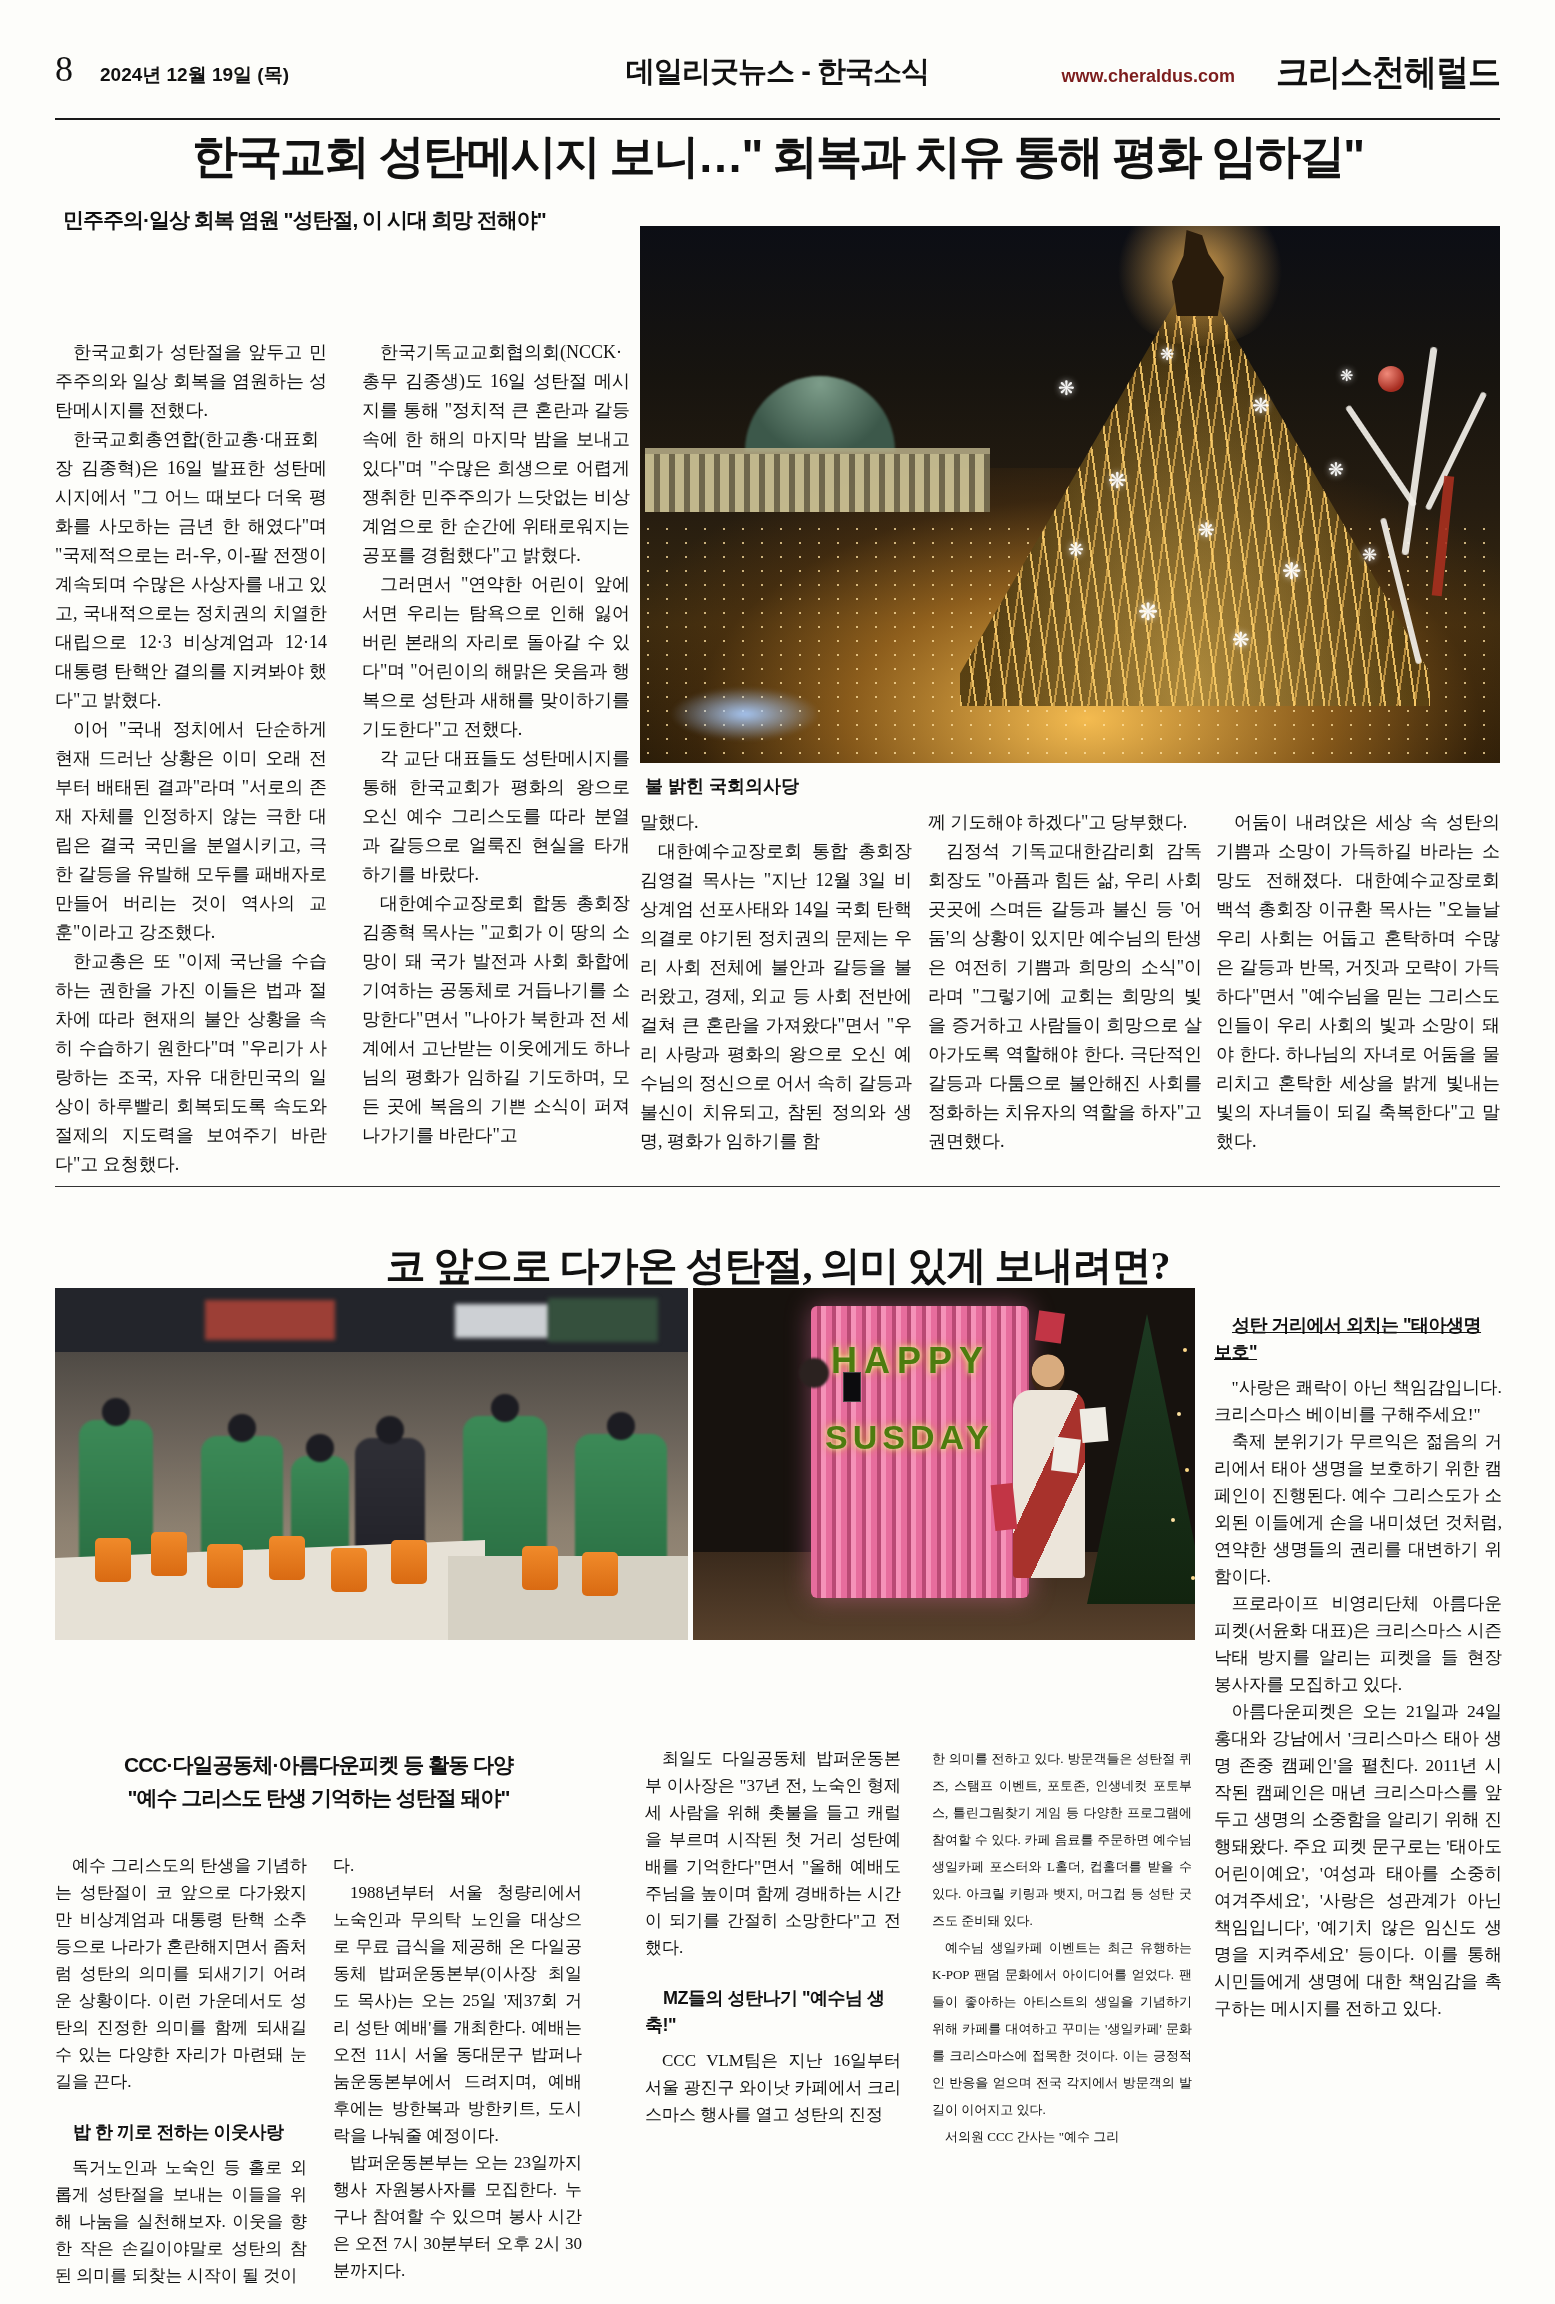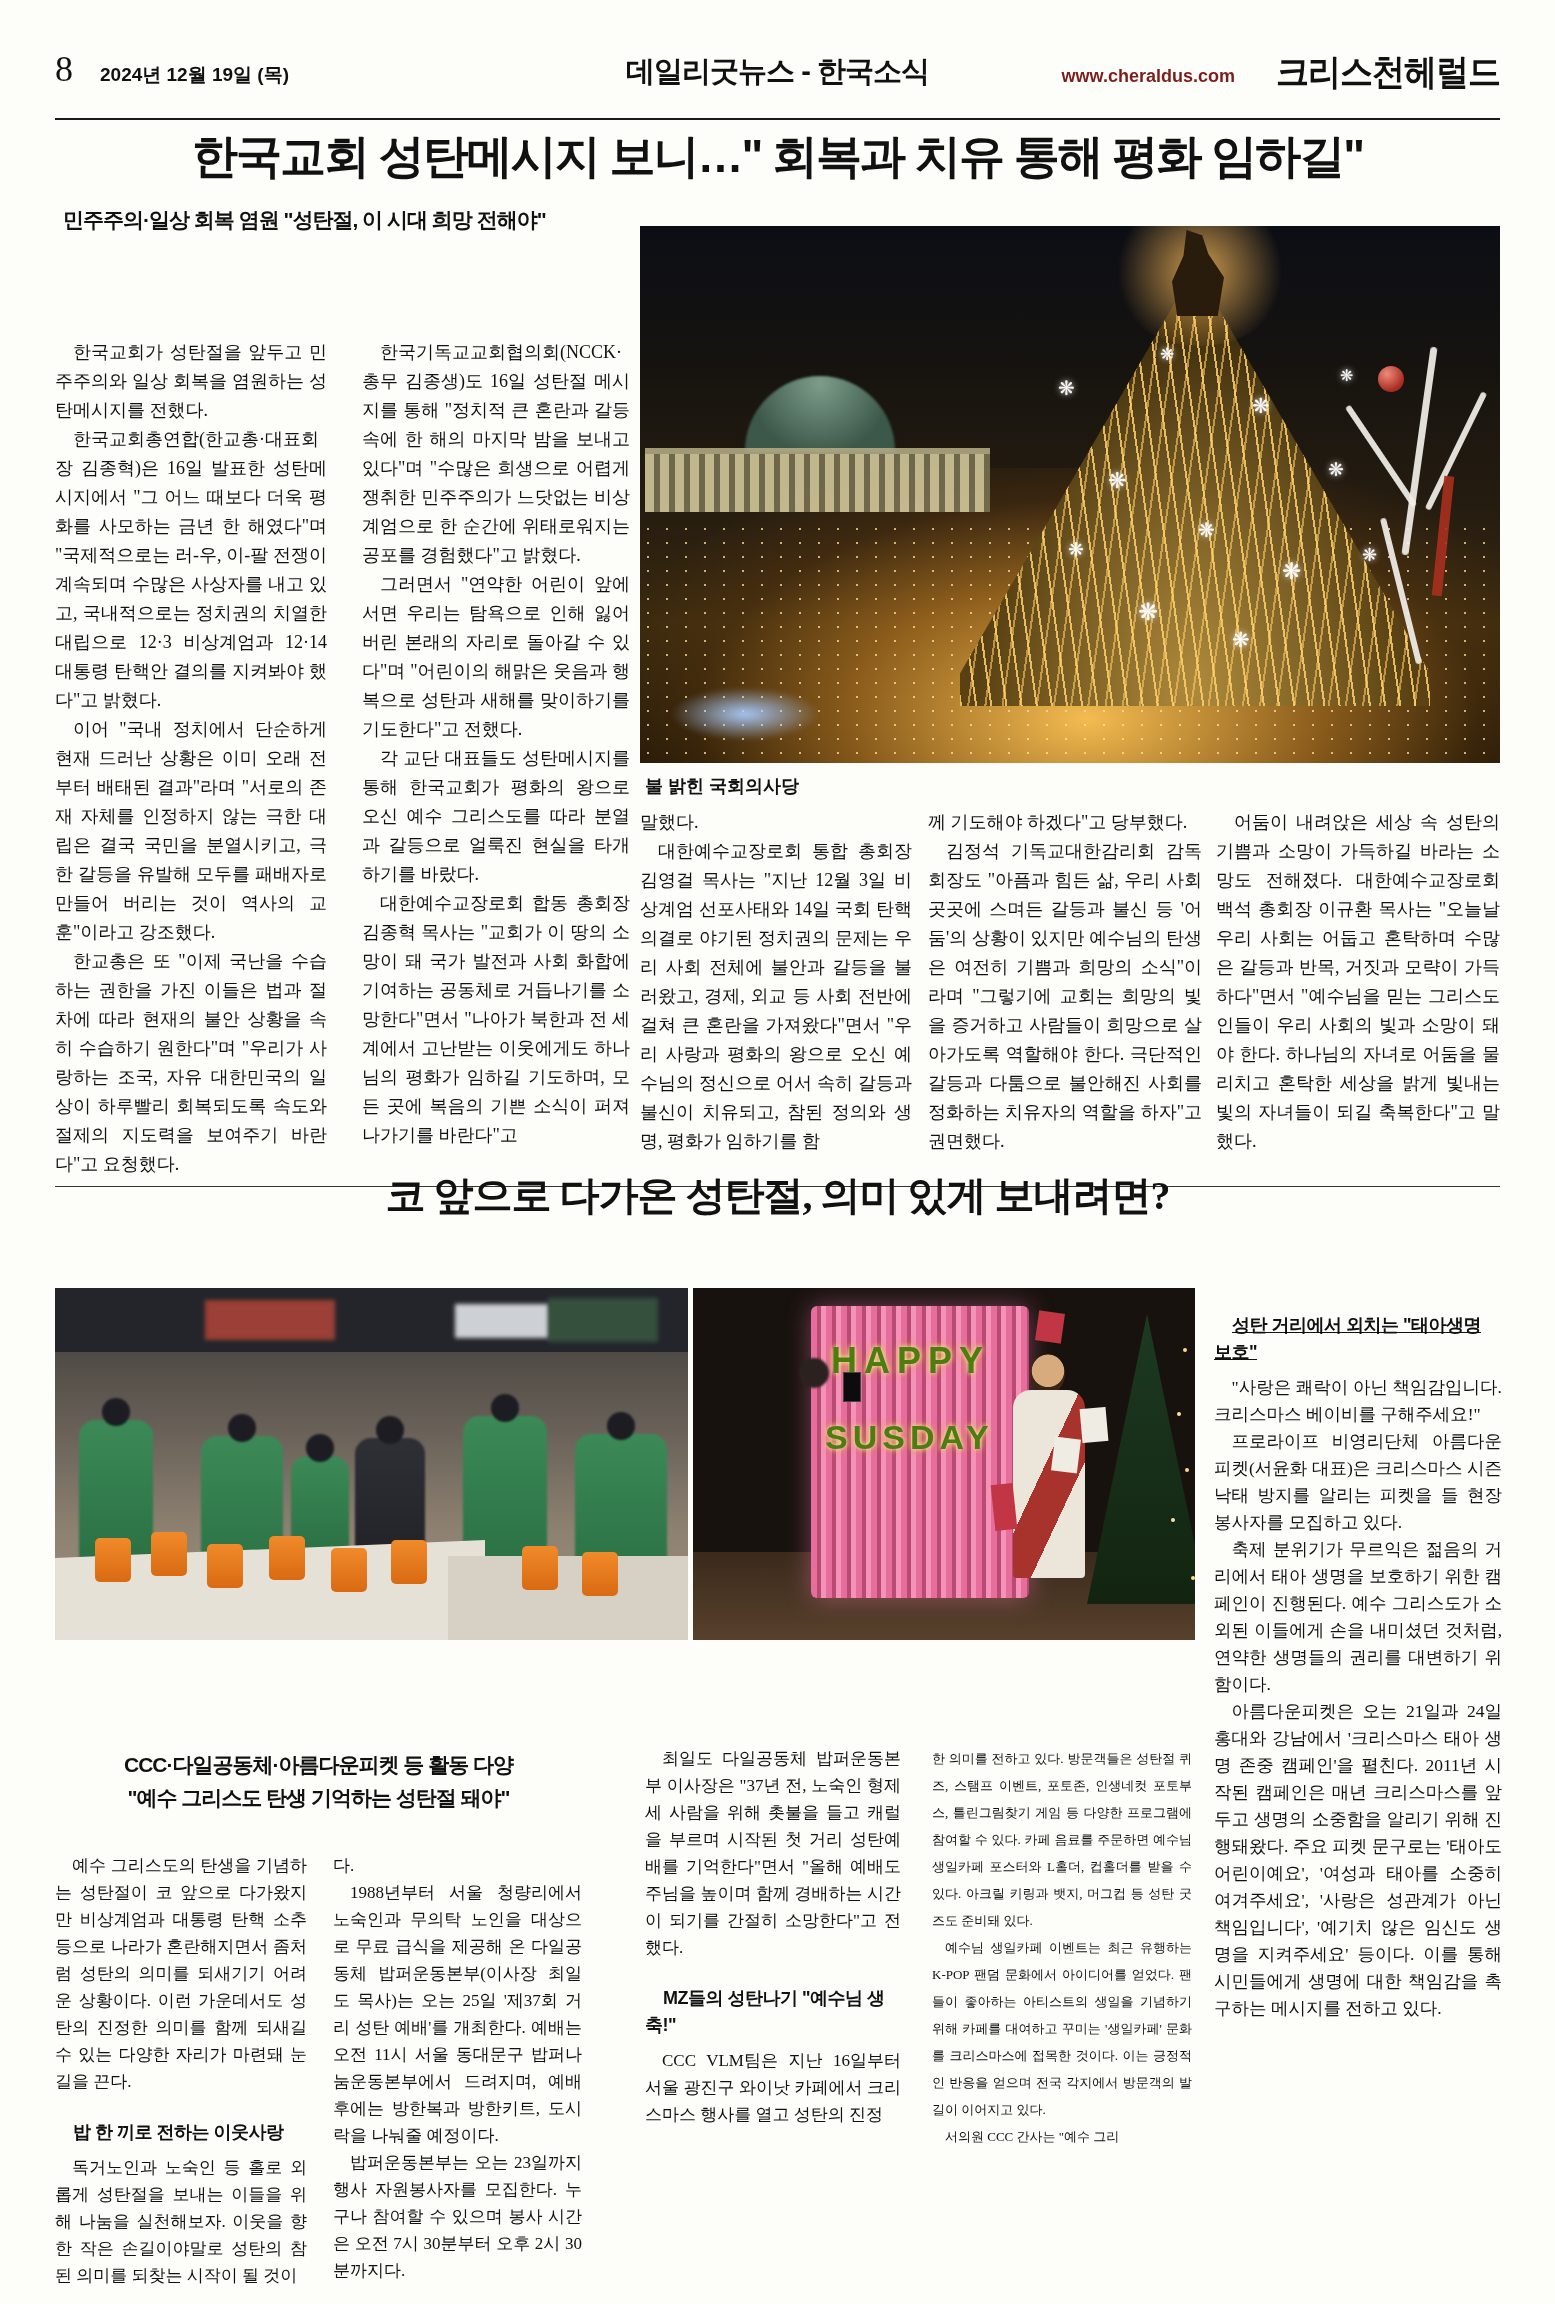--- a/index.html
+++ b/index.html
@@ -71,21 +71,21 @@
   .p1-redball{position:absolute;right:96px;top:140px;width:26px;height:26px;border-radius:50%;
       background:radial-gradient(circle at 35% 30%,#f08a7a,#b club 0,#a62c20 70%);
       background:radial-gradient(circle at 35% 30%,#f08a7a,#a62c20 70%);}
   .p1-ribbon{position:absolute;right:52px;top:250px;width:10px;height:120px;background:#a8301f;opacity:.9;transform:rotate(6deg);}
   .p1-bluelights{position:absolute;left:30px;bottom:22px;width:150px;height:54px;border-radius:50%;
       background:radial-gradient(ellipse,rgba(170,205,255,.95),transparent 70%);filter:blur(2px);}
   .caption1{position:absolute;left:645px;top:774px;font-size:18px;font-weight:600;
       font-family:"Liberation Sans","DejaVu Sans",sans-serif;}
 
   
-  .h2{position:absolute;left:55px;right:55px;top:1168px;text-align:center;
+  .h2{position:absolute;left:55px;right:55px;top:1238px;text-align:center;
       font-size:40px;font-weight:700;letter-spacing:-1px;}
   .photo2{position:absolute;left:55px;top:1288px;width:633px;height:352px;overflow:hidden;
       background:linear-gradient(180deg,#303236 0%,#514c46 20%,#6b635a 42%,#8c8070 68%,#a29380 100%);}
   .p2-banner{position:absolute;left:0;top:0;width:100%;height:64px;background:#23252b;}
   .p2-redpatch{position:absolute;left:150px;top:12px;width:130px;height:40px;background:#9c3f36;filter:blur(2px);}
   .p2-whitepatch{position:absolute;left:400px;top:16px;width:95px;height:34px;background:#cdd0d4;filter:blur(2px);}
   .p2-greenpatch{position:absolute;right:30px;top:10px;width:110px;height:44px;background:#35503d;filter:blur(2px);}
   .vol{position:absolute;border-radius:16px 16px 8px 8px;background:linear-gradient(180deg,#3c8a57,#276b40);filter:blur(1.2px);}
   .vol::before{content:"";position:absolute;left:50%;top:-22px;transform:translateX(-50%);
       width:28px;height:28px;border-radius:50%;background:#1c1c22;}
@@ -281,18 +281,18 @@
       <p class="p">CCC VLM팀은 지난 16일부터 서울 광진구 와이낫 카페에서 크리스마스 행사를 열고 성탄의 진정</p>
     </div>
   <div class="col a2c4">
       <p class="c">한 의미를 전하고 있다. 방문객들은 성탄절 퀴즈, 스탬프 이벤트, 포토존, 인생네컷 포토부스, 틀린그림찾기 게임 등 다양한 프로그램에 참여할 수 있다. 카페 음료를 주문하면 예수님 생일카페 포스터와 L홀더, 컵홀더를 받을 수 있다. 아크릴 키링과 뱃지, 머그컵 등 성탄 굿즈도 준비돼 있다.</p>
       <p class="p">예수님 생일카페 이벤트는 최근 유행하는 K-POP 팬덤 문화에서 아이디어를 얻었다. 팬들이 좋아하는 아티스트의 생일을 기념하기 위해 카페를 대여하고 꾸미는 '생일카페' 문화를 크리스마스에 접목한 것이다. 이는 긍정적인 반응을 얻으며 전국 각지에서 방문객의 발길이 이어지고 있다.</p>
       <p class="p">서의원 CCC 간사는 "예수 그리</p>
     </div>
   <div class="col a2cr">
       <p class="hu">성탄 거리에서 외치는 "태아생명 보호"</p>
       <p class="p">"사랑은 쾌락이 아닌 책임감입니다. 크리스마스 베이비를 구해주세요!"</p>
+      <p class="p">축제 분위기가 무르익은 젊음의 거리에서 태아 생명을 보호하기 위한 캠페인이 진행된다. 예수 그리스도가 소외된 이들에게 손을 내미셨던 것처럼, 연약한 생명들의 권리를 대변하기 위함이다.</p>
       <p class="p">프로라이프 비영리단체 아름다운피켓(서윤화 대표)은 크리스마스 시즌 낙태 방지를 알리는 피켓을 들 현장 봉사자를 모집하고 있다.</p>
-      <p class="p">축제 분위기가 무르익은 젊음의 거리에서 태아 생명을 보호하기 위한 캠페인이 진행된다. 예수 그리스도가 소외된 이들에게 손을 내미셨던 것처럼, 연약한 생명들의 권리를 대변하기 위함이다.</p>
       <p class="p">아름다운피켓은 오는 21일과 24일 홍대와 강남에서 '크리스마스 태아 생명 존중 캠페인'을 펼친다. 2011년 시작된 캠페인은 매년 크리스마스를 앞두고 생명의 소중함을 알리기 위해 진행돼왔다. 주요 피켓 문구로는 '태아도 어린이예요', '여성과 태아를 소중히 여겨주세요', '사랑은 성관계가 아닌 책임입니다', '예기치 않은 임신도 생명을 지켜주세요' 등이다. 이를 통해 시민들에게 생명에 대한 책임감을 촉구하는 메시지를 전하고 있다.</p>
     </div>
 
 </div>
 
 </body></html>

